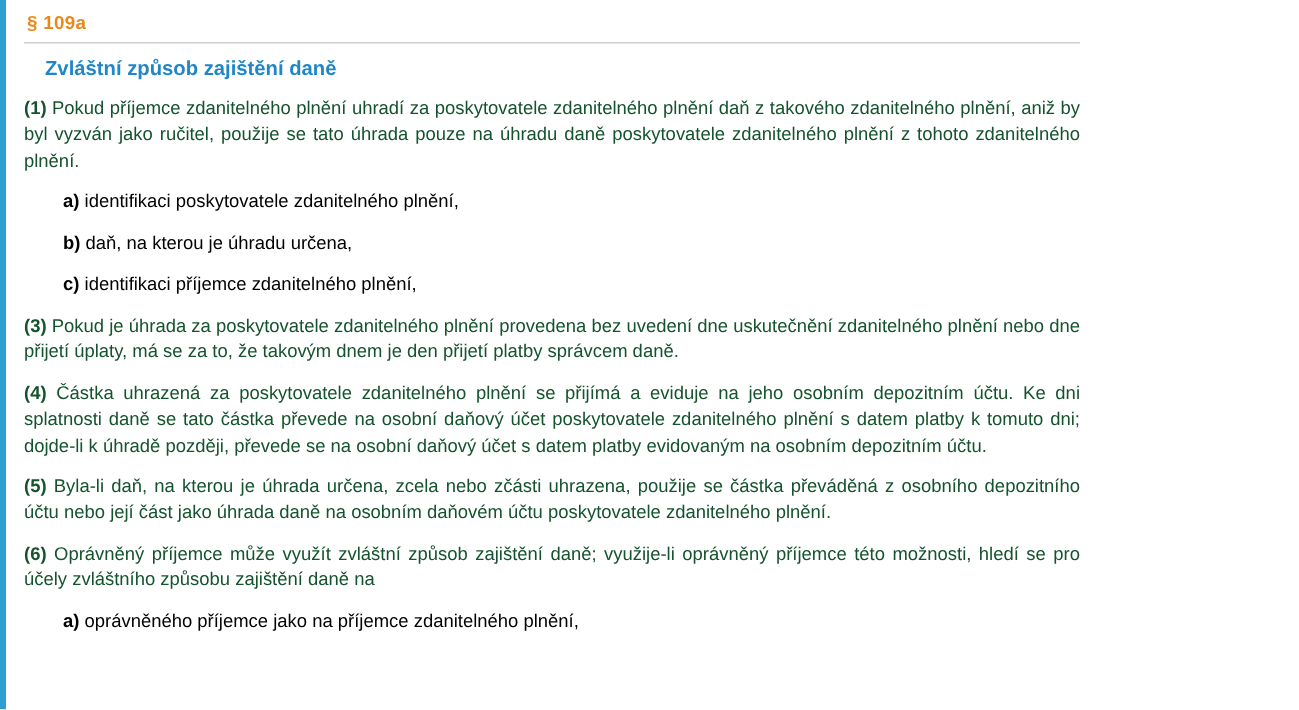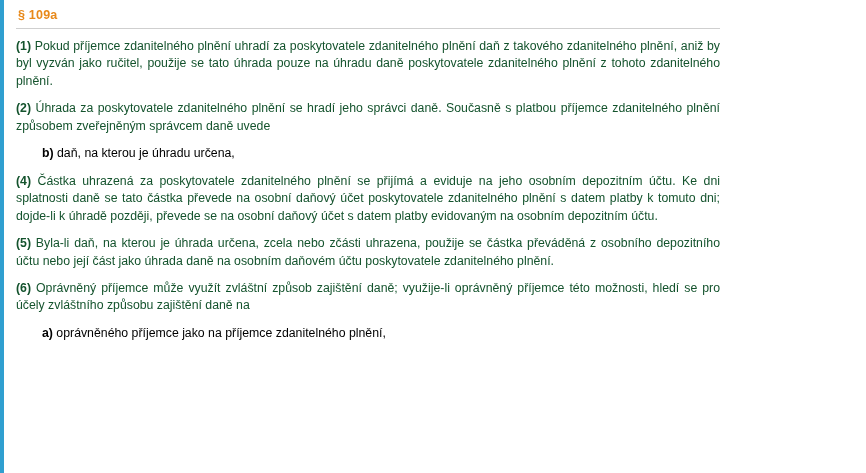--- a/index.html
+++ b/index.html
@@ -63,23 +63,26 @@
     font-weight: bold;
   }
 </style>
 </head>
 <body>
 
 <div class="page">
   <div class="inner">
     <div class="section-number">§ 109a</div>
     <hr class="rule">
+    <div class="heading">Zvláštní způsob zajištění daně</div>
     <div id="blocks">
         <p class="para"><span class="lead">(1)</span><span> Pokud příjemce zdanitelného plnění uhradí za poskytovatele zdanitelného plnění daň z takového zdanitelného plnění, aniž by byl vyzván jako ručitel, použije se tato úhrada pouze na úhradu daně poskytovatele zdanitelného plnění z tohoto zdanitelného plnění.</span></p>
-        <p class="para"><span class="lead">(2)</span><span> Úhrada za poskytovatele zdanitelného plnění se hradí jeho správci daně. Současně s platbou příjemce zdanitelného plnění způsobem zveřejněným správcem daně uvede</span></p>
+        <p class="item"><span class="lead">a)</span><span> identifikaci poskytovatele zdanitelného plnění,</span></p>
         <p class="item"><span class="lead">b)</span><span> daň, na kterou je úhradu určena,</span></p>
+        <p class="item"><span class="lead">c)</span><span> identifikaci příjemce zdanitelného plnění,</span></p>
+        <p class="para"><span class="lead">(3)</span><span> Pokud je úhrada za poskytovatele zdanitelného plnění provedena bez uvedení dne uskutečnění zdanitelného plnění nebo dne přijetí úplaty, má se za to, že takovým dnem je den přijetí platby správcem daně.</span></p>
         <p class="para"><span class="lead">(4)</span><span> Částka uhrazená za poskytovatele zdanitelného plnění se přijímá a eviduje na jeho osobním depozitním účtu. Ke dni splatnosti daně se tato částka převede na osobní daňový účet poskytovatele zdanitelného plnění s datem platby k tomuto dni; dojde-li k úhradě později, převede se na osobní daňový účet s datem platby evidovaným na osobním depozitním účtu.</span></p>
         <p class="para"><span class="lead">(5)</span><span> Byla-li daň, na kterou je úhrada určena, zcela nebo zčásti uhrazena, použije se částka převáděná z osobního depozitního účtu nebo její část jako úhrada daně na osobním daňovém účtu poskytovatele zdanitelného plnění.</span></p>
         <p class="para"><span class="lead">(6)</span><span> Oprávněný příjemce může využít zvláštní způsob zajištění daně; využije-li oprávněný příjemce této možnosti, hledí se pro účely zvláštního způsobu zajištění daně na</span></p>
         <p class="item"><span class="lead">a)</span><span> oprávněného příjemce jako na příjemce zdanitelného plnění,</span></p>
       </div>
   </div>
 </div>
 
 </body></html>

